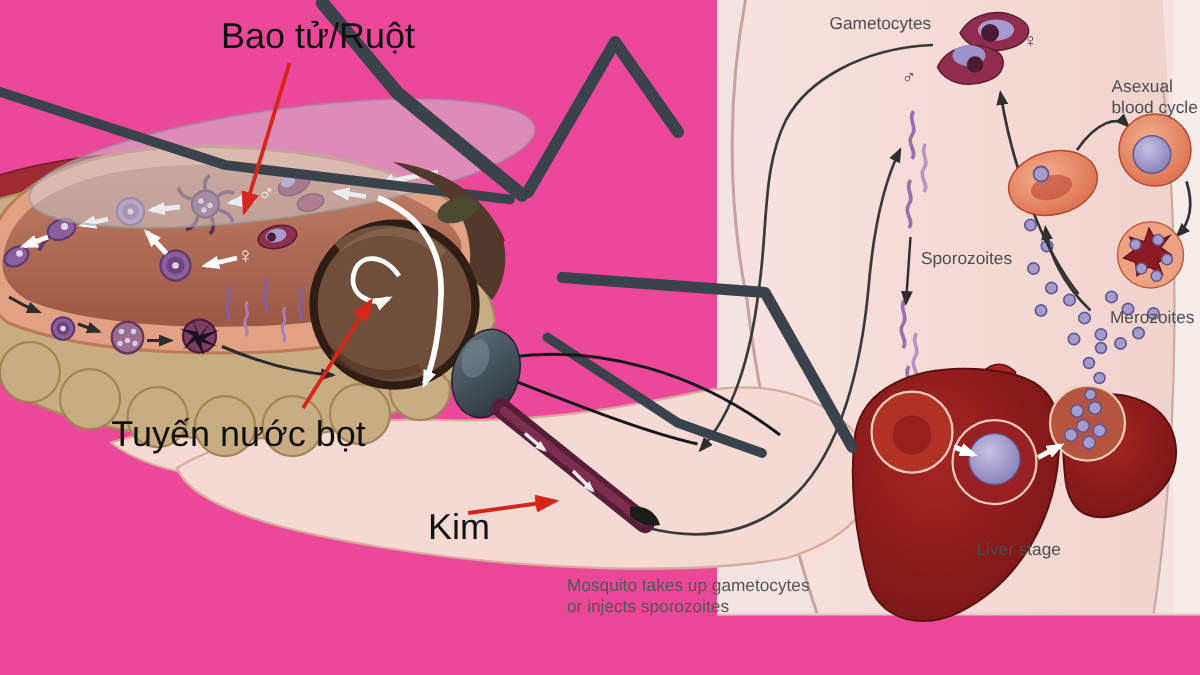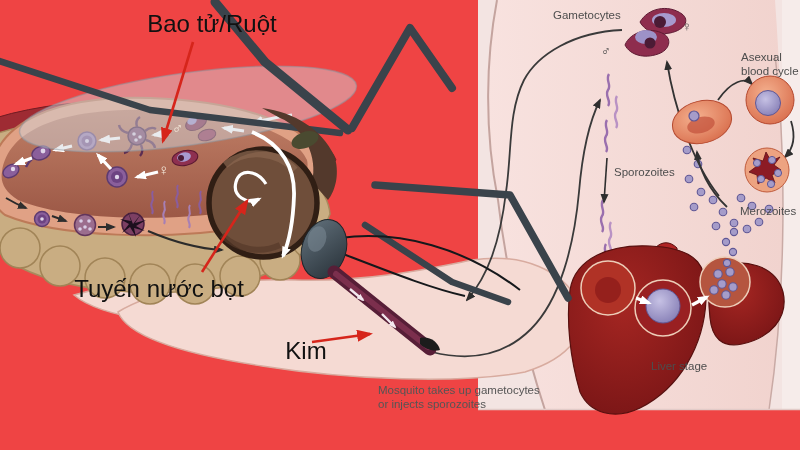--- a/index.html
+++ b/index.html
@@ -1,16 +1,16 @@
 <!DOCTYPE html>
 <html><head>
 <meta charset="utf-8">
 <style>
   html,body{margin:0;padding:0;background:#ffffff;}
-  .stage{position:relative;width:800px;height:450px;background:#ef4444;overflow:hidden;
+  .stage{position:relative;width:800px;height:450px;background:#ec4899;overflow:hidden;
          font-family:"Liberation Sans","DejaVu Sans",sans-serif;}
   svg{display:block;}
   .vn-label{font-size:24px;fill:#111;}
   .en-label{font-size:11.5px;fill:#4d4d4d;}
   .caption{font-size:11.5px;fill:#555;}
   .sym-w{font-size:15px;fill:#f6ecdd;font-weight:bold;}
   .sym-d{font-size:13px;fill:#474747;font-weight:bold;}
 </style>
 </head>
 <body>

